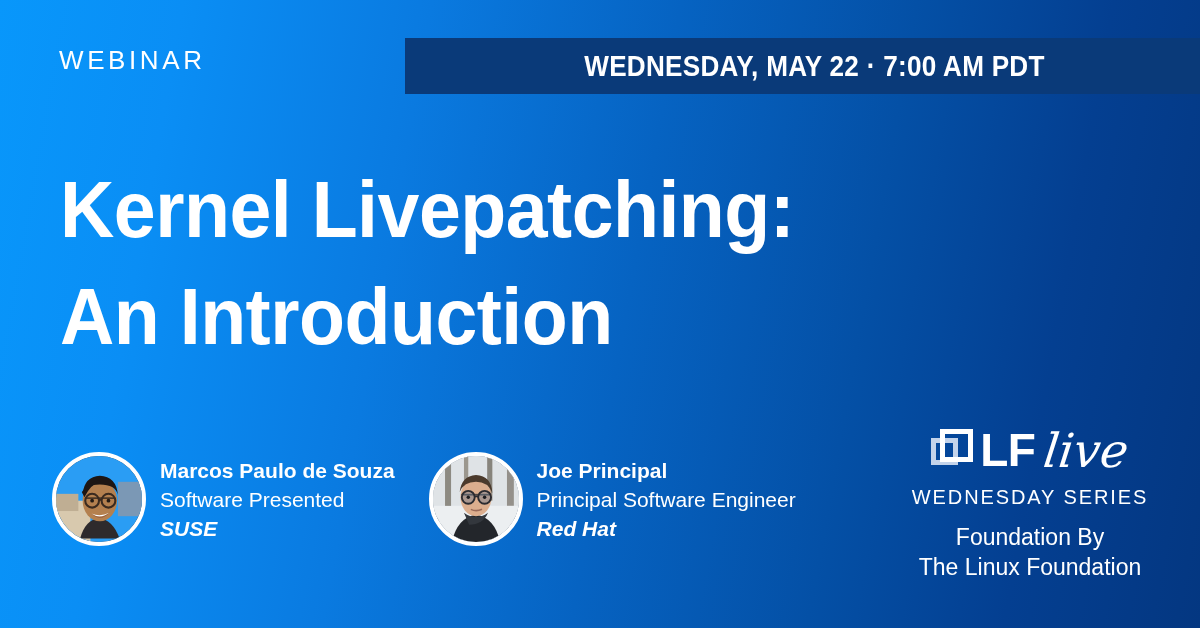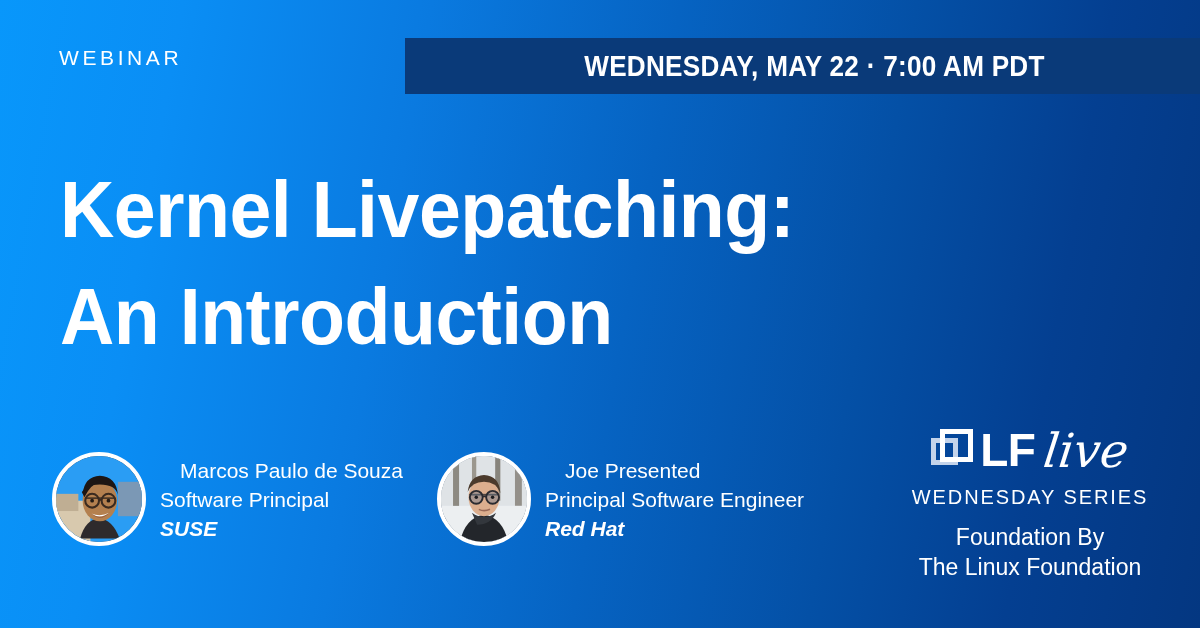--- a/index.html
+++ b/index.html
@@ -13,21 +13,21 @@
     height: 628px;
     overflow: hidden;
     font-family: "Liberation Sans", sans-serif;
     background: linear-gradient(100deg, #0897fb 0%, #0a8ef5 14%, #0a7ae0 33%, #0663c2 52%, #0450a6 70%, #043f91 85%, #043781 100%);
   }
   
   .eyebrow {
     position: absolute;
     left: 59px;
     top: 47px;
-    font-size: 21px;
+    font-size: 26px;
     font-weight: 400;
     letter-spacing: 3.6px;
     color: #ffffff;
     line-height: 1;
     white-space: nowrap;
   }
   .date-banner {
     position: absolute;
     left: 405px;
     top: 38px;
@@ -94,23 +94,22 @@
   .avatar svg { display: block; width: 100%; height: 100%; }
   .speaker-info {
     margin-left: 14px;
     color: #ffffff;
     line-height: 1.0;
     white-space: nowrap;
   }
   .sp-name {
     display: block;
     font-size: 21px;
-    font-weight: 400;
+    font-weight: 700;
     margin-bottom: 8px;
-    margin-left: 20px;
   }
   .sp-title {
     display: block;
     font-size: 21px;
     font-weight: 400;
     margin-bottom: 8px;
   }
   .sp-org {
     display: block;
     font-size: 21px;
@@ -221,21 +220,21 @@
           <circle cx="61" cy="52" r="8" fill="none" stroke="#3a2a1f" stroke-width="2.4"></circle>
           <line x1="50" y1="51" x2="53" y2="51" stroke="#3a2a1f" stroke-width="2.2"></line>
           <circle cx="42" cy="52" r="2.2" fill="#231a14"></circle>
           <circle cx="61" cy="52" r="2.2" fill="#231a14"></circle>
           <path d="M41 67 Q51 74 62 66 Q52 71 41 67 Z" fill="#ffffff"></path>
           <path d="M40 66 Q51 76 63 65 Q52 78 40 66 Z" fill="#7d3c32" opacity="0.55"></path>
         </svg>
       </div>
       <div class="speaker-info">
         <span class="sp-name">Marcos Paulo de Souza</span>
-        <span class="sp-title">Software Principal</span>
+        <span class="sp-title">Software Presented</span>
         <span class="sp-org">SUSE</span>
       </div>
     </div>
 
     <div class="speaker">
       <div class="avatar">
         <svg viewBox="0 0 100 100" preserveAspectRatio="xMidYMid slice">
           <rect x="0" y="0" width="100" height="100" fill="#e8eaec"></rect>
           <rect x="0" y="0" width="100" height="58" fill="#dfe3e6"></rect>
           <rect x="14" y="0" width="7" height="60" fill="#8d8a82"></rect>
@@ -252,21 +251,21 @@
           <circle cx="60" cy="48" r="7.5" fill="#6d7c90" opacity="0.45"></circle>
           <circle cx="41" cy="48" r="7.5" fill="none" stroke="#2b2b30" stroke-width="2.2"></circle>
           <circle cx="60" cy="48" r="7.5" fill="none" stroke="#2b2b30" stroke-width="2.2"></circle>
           <line x1="48.5" y1="47" x2="52.5" y2="47" stroke="#2b2b30" stroke-width="2"></line>
           <circle cx="41" cy="48" r="2" fill="#1c1c20"></circle>
           <circle cx="60" cy="48" r="2" fill="#1c1c20"></circle>
           <path d="M44 62 Q50 65 57 62" stroke="#9a6a58" stroke-width="1.8" fill="none"></path>
         </svg>
       </div>
       <div class="speaker-info">
-        <span class="sp-name">Joe Presented</span>
+        <span class="sp-name">Joe Principal</span>
         <span class="sp-title">Principal Software Engineer</span>
         <span class="sp-org">Red Hat</span>
       </div>
     </div>
 
   </div>
 
   <div class="lf-block">
     <div class="lf-logo">
       <div class="lf-mark">

